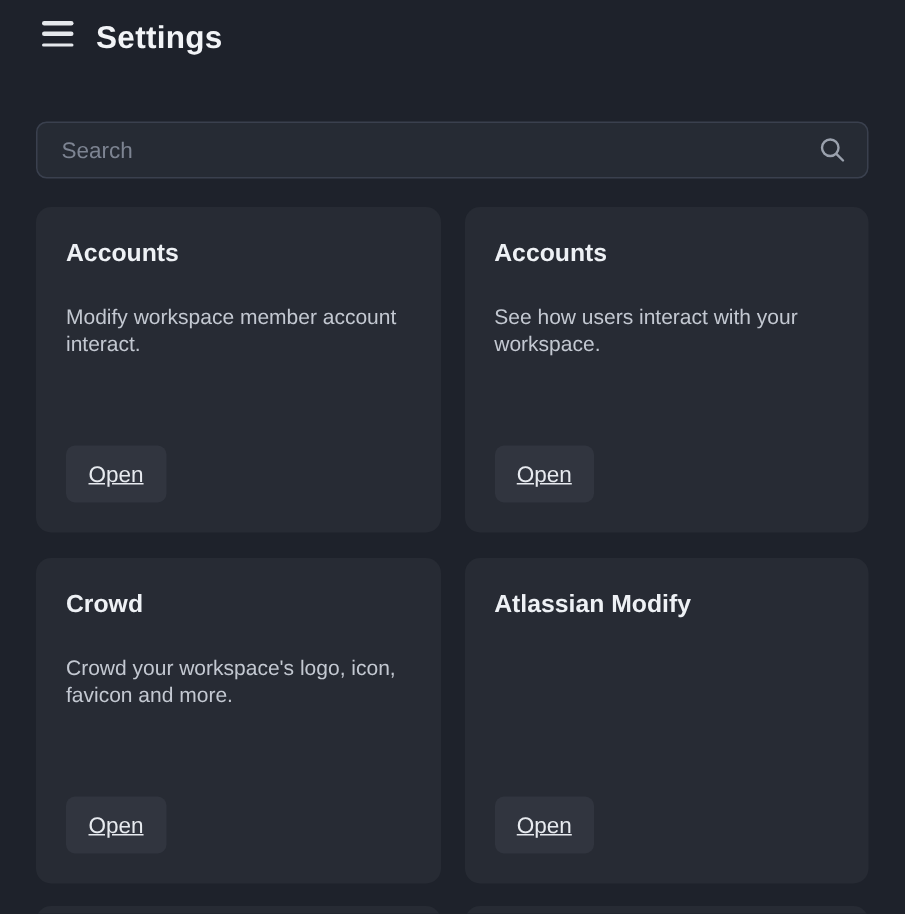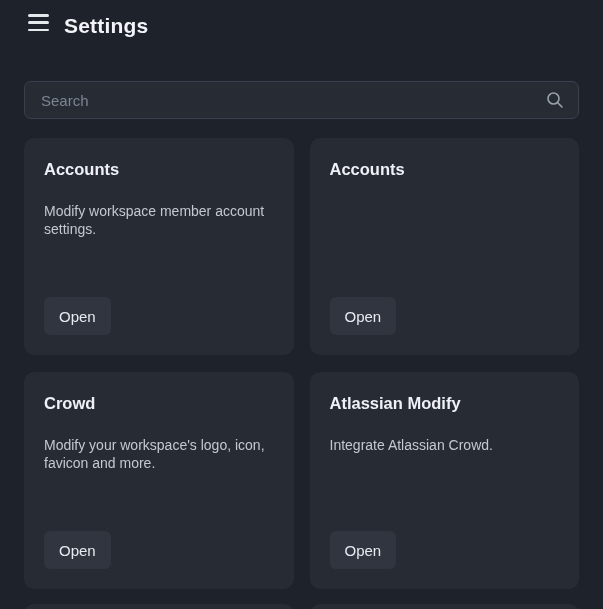--- a/index.html
+++ b/index.html
@@ -99,20 +99,21 @@
     padding: 0 15px;
     display: flex;
     align-items: center;
     background: #31353f;
     border: none;
     border-radius: 6px;
     font-family: "Liberation Sans", sans-serif;
     font-size: 15px;
     color: #e7eaef;
     cursor: pointer;
+    text-decoration: underline;
   }
 
   
   .grid.partial { margin-top: 15px; }
   .grid.partial .card { height: 40px; }
 </style>
 </head>
 <body>
 
 <div class="header">
@@ -131,38 +132,38 @@
       <circle cx="7.5" cy="7.5" r="5.5" stroke="#9aa1ad" stroke-width="1.6"></circle>
       <line x1="11.7" y1="11.7" x2="16" y2="16" stroke="#9aa1ad" stroke-width="1.6" stroke-linecap="round"></line>
     </svg>
   </span>
 </div>
 
 <div class="grid">
 
   <div class="card">
     <div class="card-title">Accounts</div>
-    <div class="card-desc">Modify workspace member account settings.</div>
+    <div class="card-desc">Modify workspace member account interact.</div>
     <button class="open-btn">Open</button>
   </div>
 
   <div class="card">
     <div class="card-title">Accounts</div>
+    <div class="card-desc">See how users interact with your workspace.</div>
     <button class="open-btn">Open</button>
   </div>
 
   <div class="card">
     <div class="card-title">Crowd</div>
-    <div class="card-desc">Modify your workspace's logo, icon, favicon and more.</div>
+    <div class="card-desc">Crowd your workspace's logo, icon, favicon and more.</div>
     <button class="open-btn">Open</button>
   </div>
 
   <div class="card">
     <div class="card-title">Atlassian Modify</div>
-    <div class="card-desc">Integrate Atlassian Crowd.</div>
     <button class="open-btn">Open</button>
   </div>
 
 </div>
 
 <div class="grid partial">
   <div class="card"></div>
   <div class="card"></div>
 </div>
 

